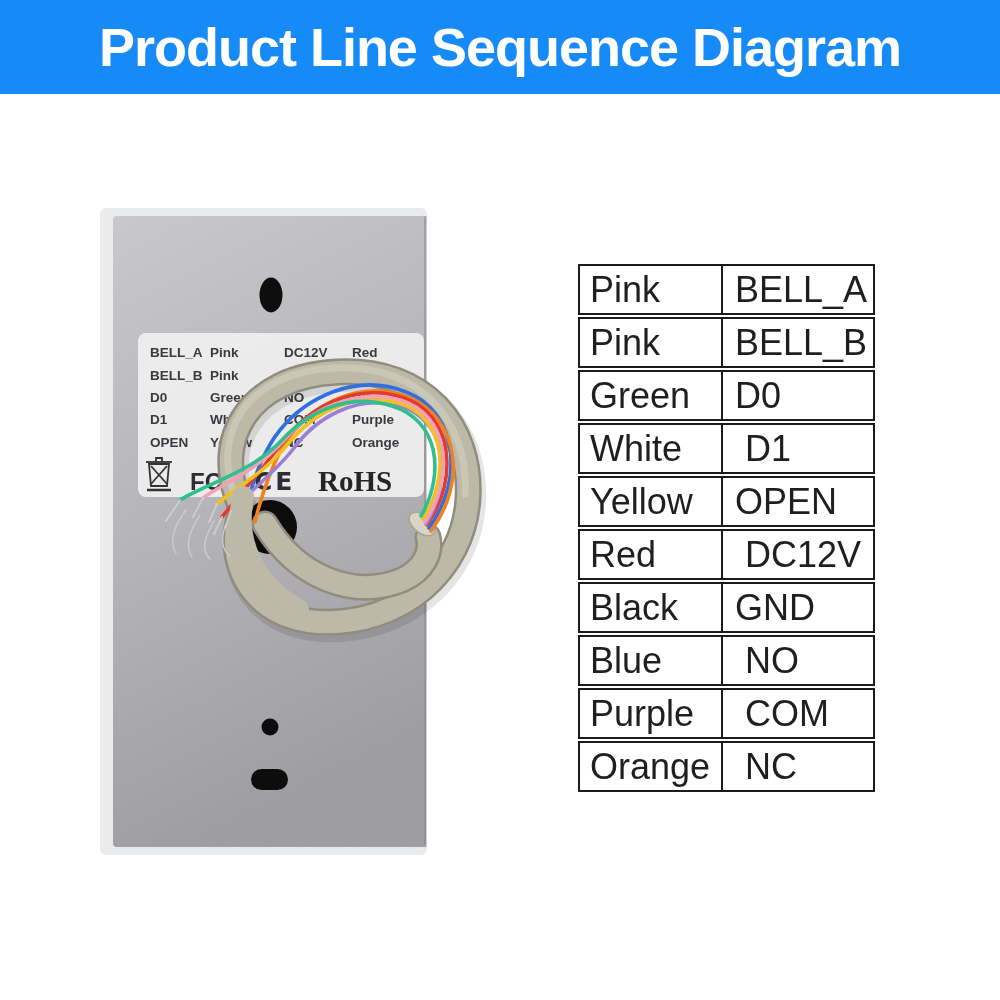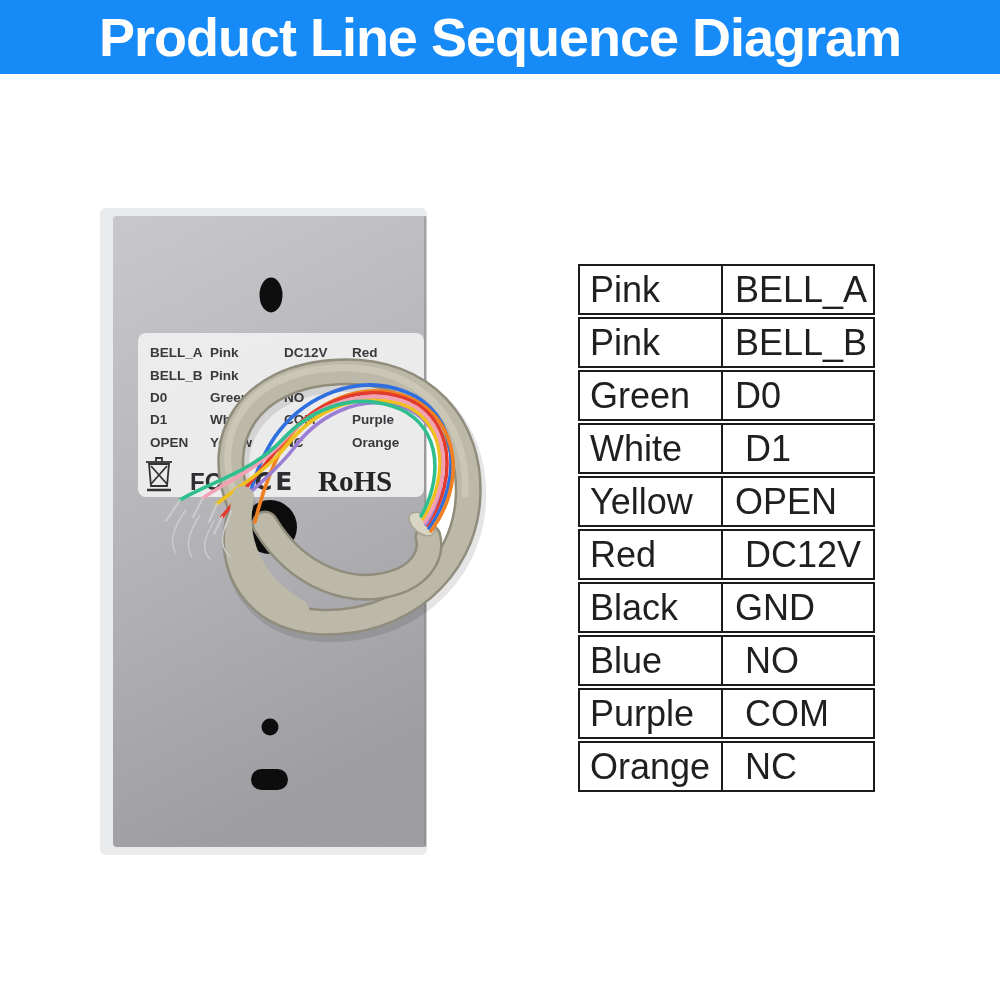--- a/index.html
+++ b/index.html
@@ -2,21 +2,21 @@
 <html><head>
 <meta charset="utf-8">
 <style>
   html,body{margin:0;padding:0;}
   body{
     width:1000px;height:1000px;position:relative;overflow:hidden;
     background:#ffffff;font-family:"Liberation Sans",sans-serif;
   }
   
   .banner{
-    position:absolute;left:0;top:0;width:1000px;height:74px;
+    position:absolute;left:0;top:0;width:1000px;height:94px;
     background:#168af7;display:flex;align-items:center;justify-content:center;
   }
   .banner h1{
     margin:0;color:#ffffff;font-size:54px;font-weight:bold;
     letter-spacing:-1px;font-family:"Liberation Sans",sans-serif;
   }
   
   .wire-table{
     position:absolute;left:578px;top:264px;width:297px;
     display:flex;flex-direction:column;gap:2px;

